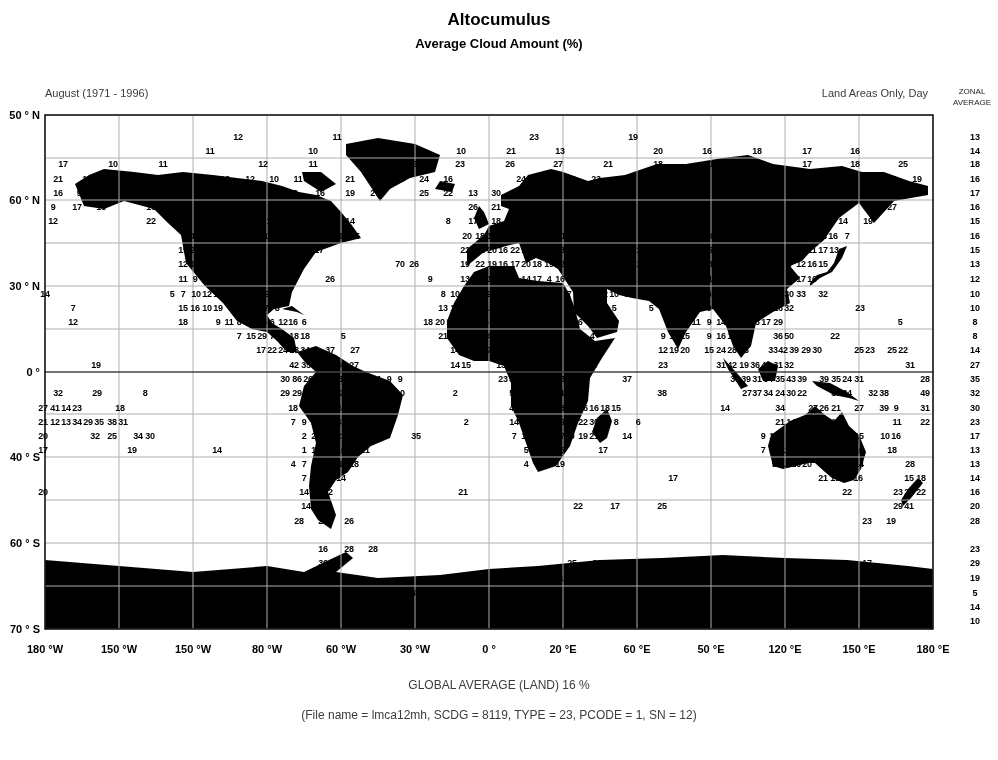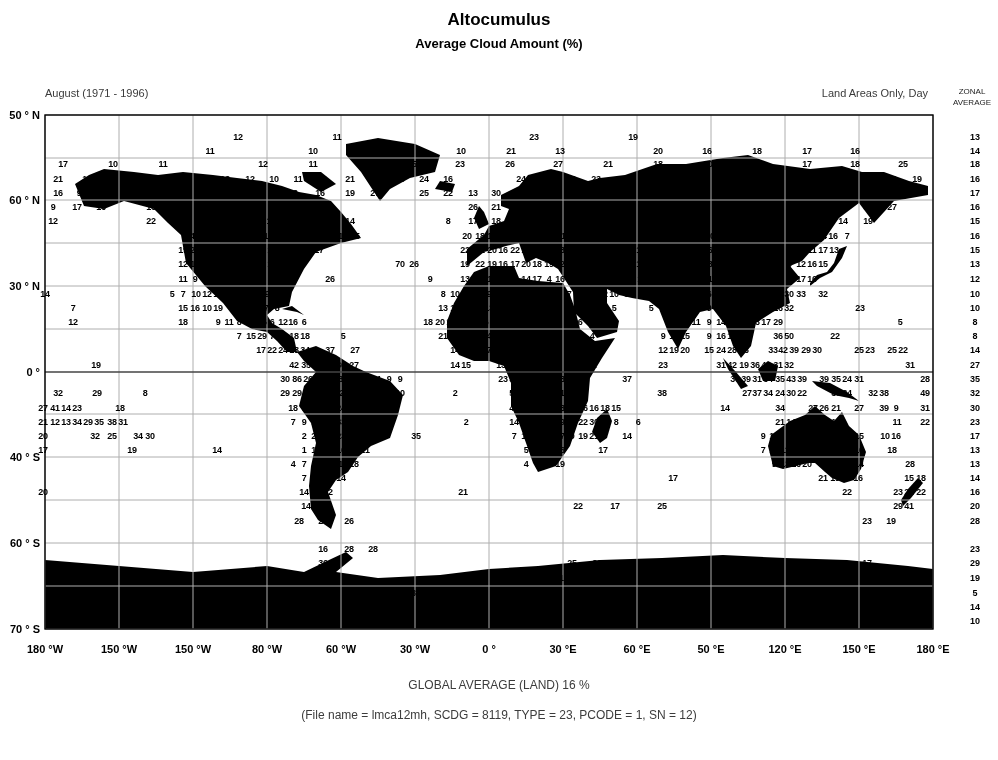--- a/index.html
+++ b/index.html
@@ -96,21 +96,21 @@
     <div class="abs yl" style="left: 0px; top: 629px;">70 ° S</div>
   </div>
 <div class="abs" id="xlabels" style="left:0;top:0;">
     <div class="abs xl" style="left: 45px;">180 °W</div>
     <div class="abs xl" style="left: 119px;">150 °W</div>
     <div class="abs xl" style="left: 193px;">150 °W</div>
     <div class="abs xl" style="left: 267px;">80 °W</div>
     <div class="abs xl" style="left: 341px;">60 °W</div>
     <div class="abs xl" style="left: 415px;">30 °W</div>
     <div class="abs xl" style="left: 489px;">0 °</div>
-    <div class="abs xl" style="left: 563px;">30 °E</div>
+    <div class="abs xl" style="left: 563px;">20 °E</div>
     <div class="abs xl" style="left: 637px;">60 °E</div>
     <div class="abs xl" style="left: 711px;">50 °E</div>
     <div class="abs xl" style="left: 785px;">120 °E</div>
     <div class="abs xl" style="left: 859px;">150 °E</div>
     <div class="abs xl" style="left: 933px;">180 °E</div>
   </div>
 <div class="abs" id="values-layer" style="left:0;top:0;">
     <span class="abs cv" style="left: 238px; top: 137px;">12</span>
     <span class="abs cv" style="left: 337px; top: 137px;">11</span>
     <span class="abs cv" style="left: 534px; top: 137px;">23</span>

